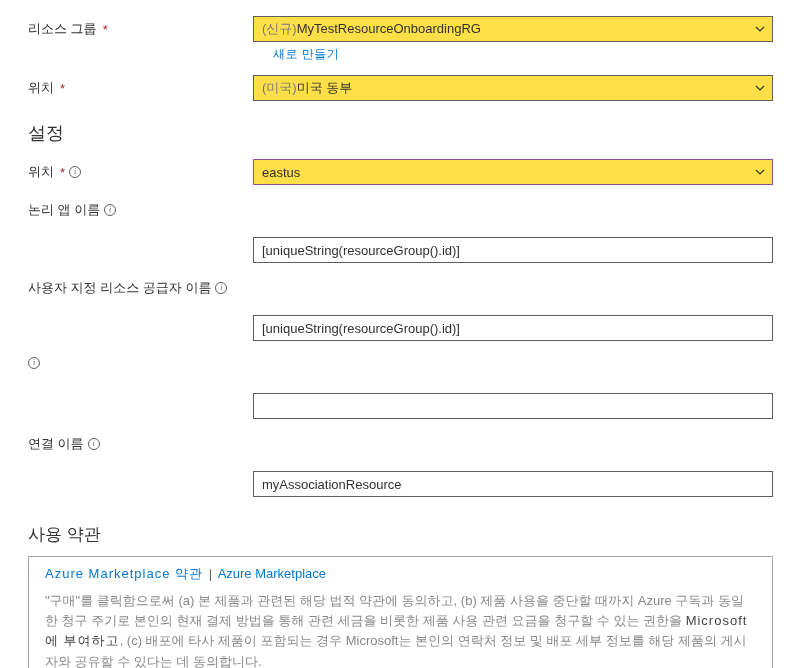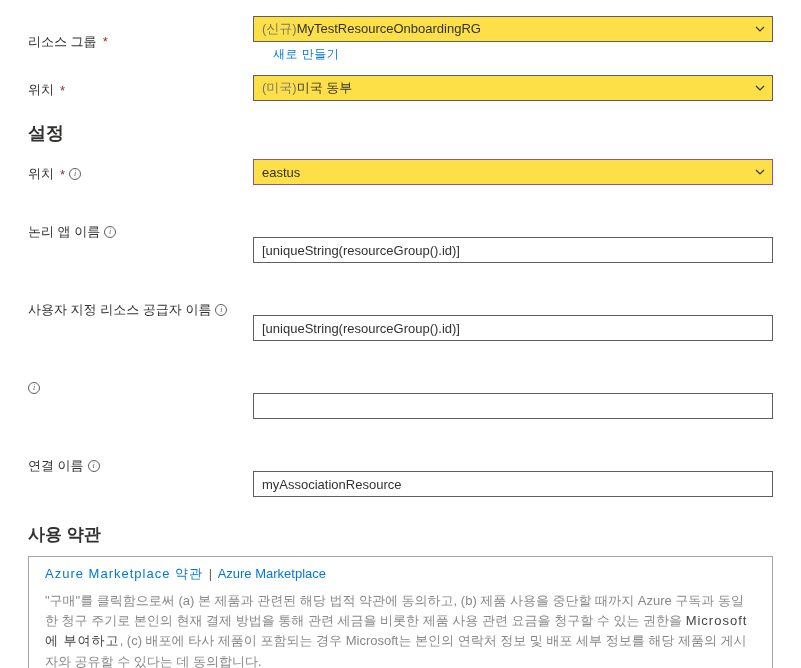--- a/index.html
+++ b/index.html
@@ -6,21 +6,21 @@
     body {
       font-family: "Segoe UI", Arial, sans-serif;
       font-size: 13px;
       color: #323130;
       padding: 16px 28px 0 28px;
       width: 801px;
       background: #fff;
     }
     .form-row {
       display: flex;
-      align-items: center;
+      align-items: flex-start;
       margin-bottom: 12px;
     }
     .label-col {
       width: 225px;
       flex-shrink: 0;
       padding-top: 4px;
       font-size: 13px;
       color: #323130;
       display: flex;
       align-items: center;
@@ -90,21 +90,21 @@
       width: 100%;
       padding: 0 8px;
       font-size: 13px;
       color: #323130;
       font-family: inherit;
       outline: none;
       margin-top: 40px;
     }
     .section-title {
       font-size: 18px;
-      font-weight: 700;
+      font-weight: 400;
       color: #323130;
       margin-top: 20px;
       margin-bottom: 14px;
     }
     .section-title.smaller {
       font-size: 17px;
       margin-top: 26px;
       margin-bottom: 10px;
     }
     .terms-box {

